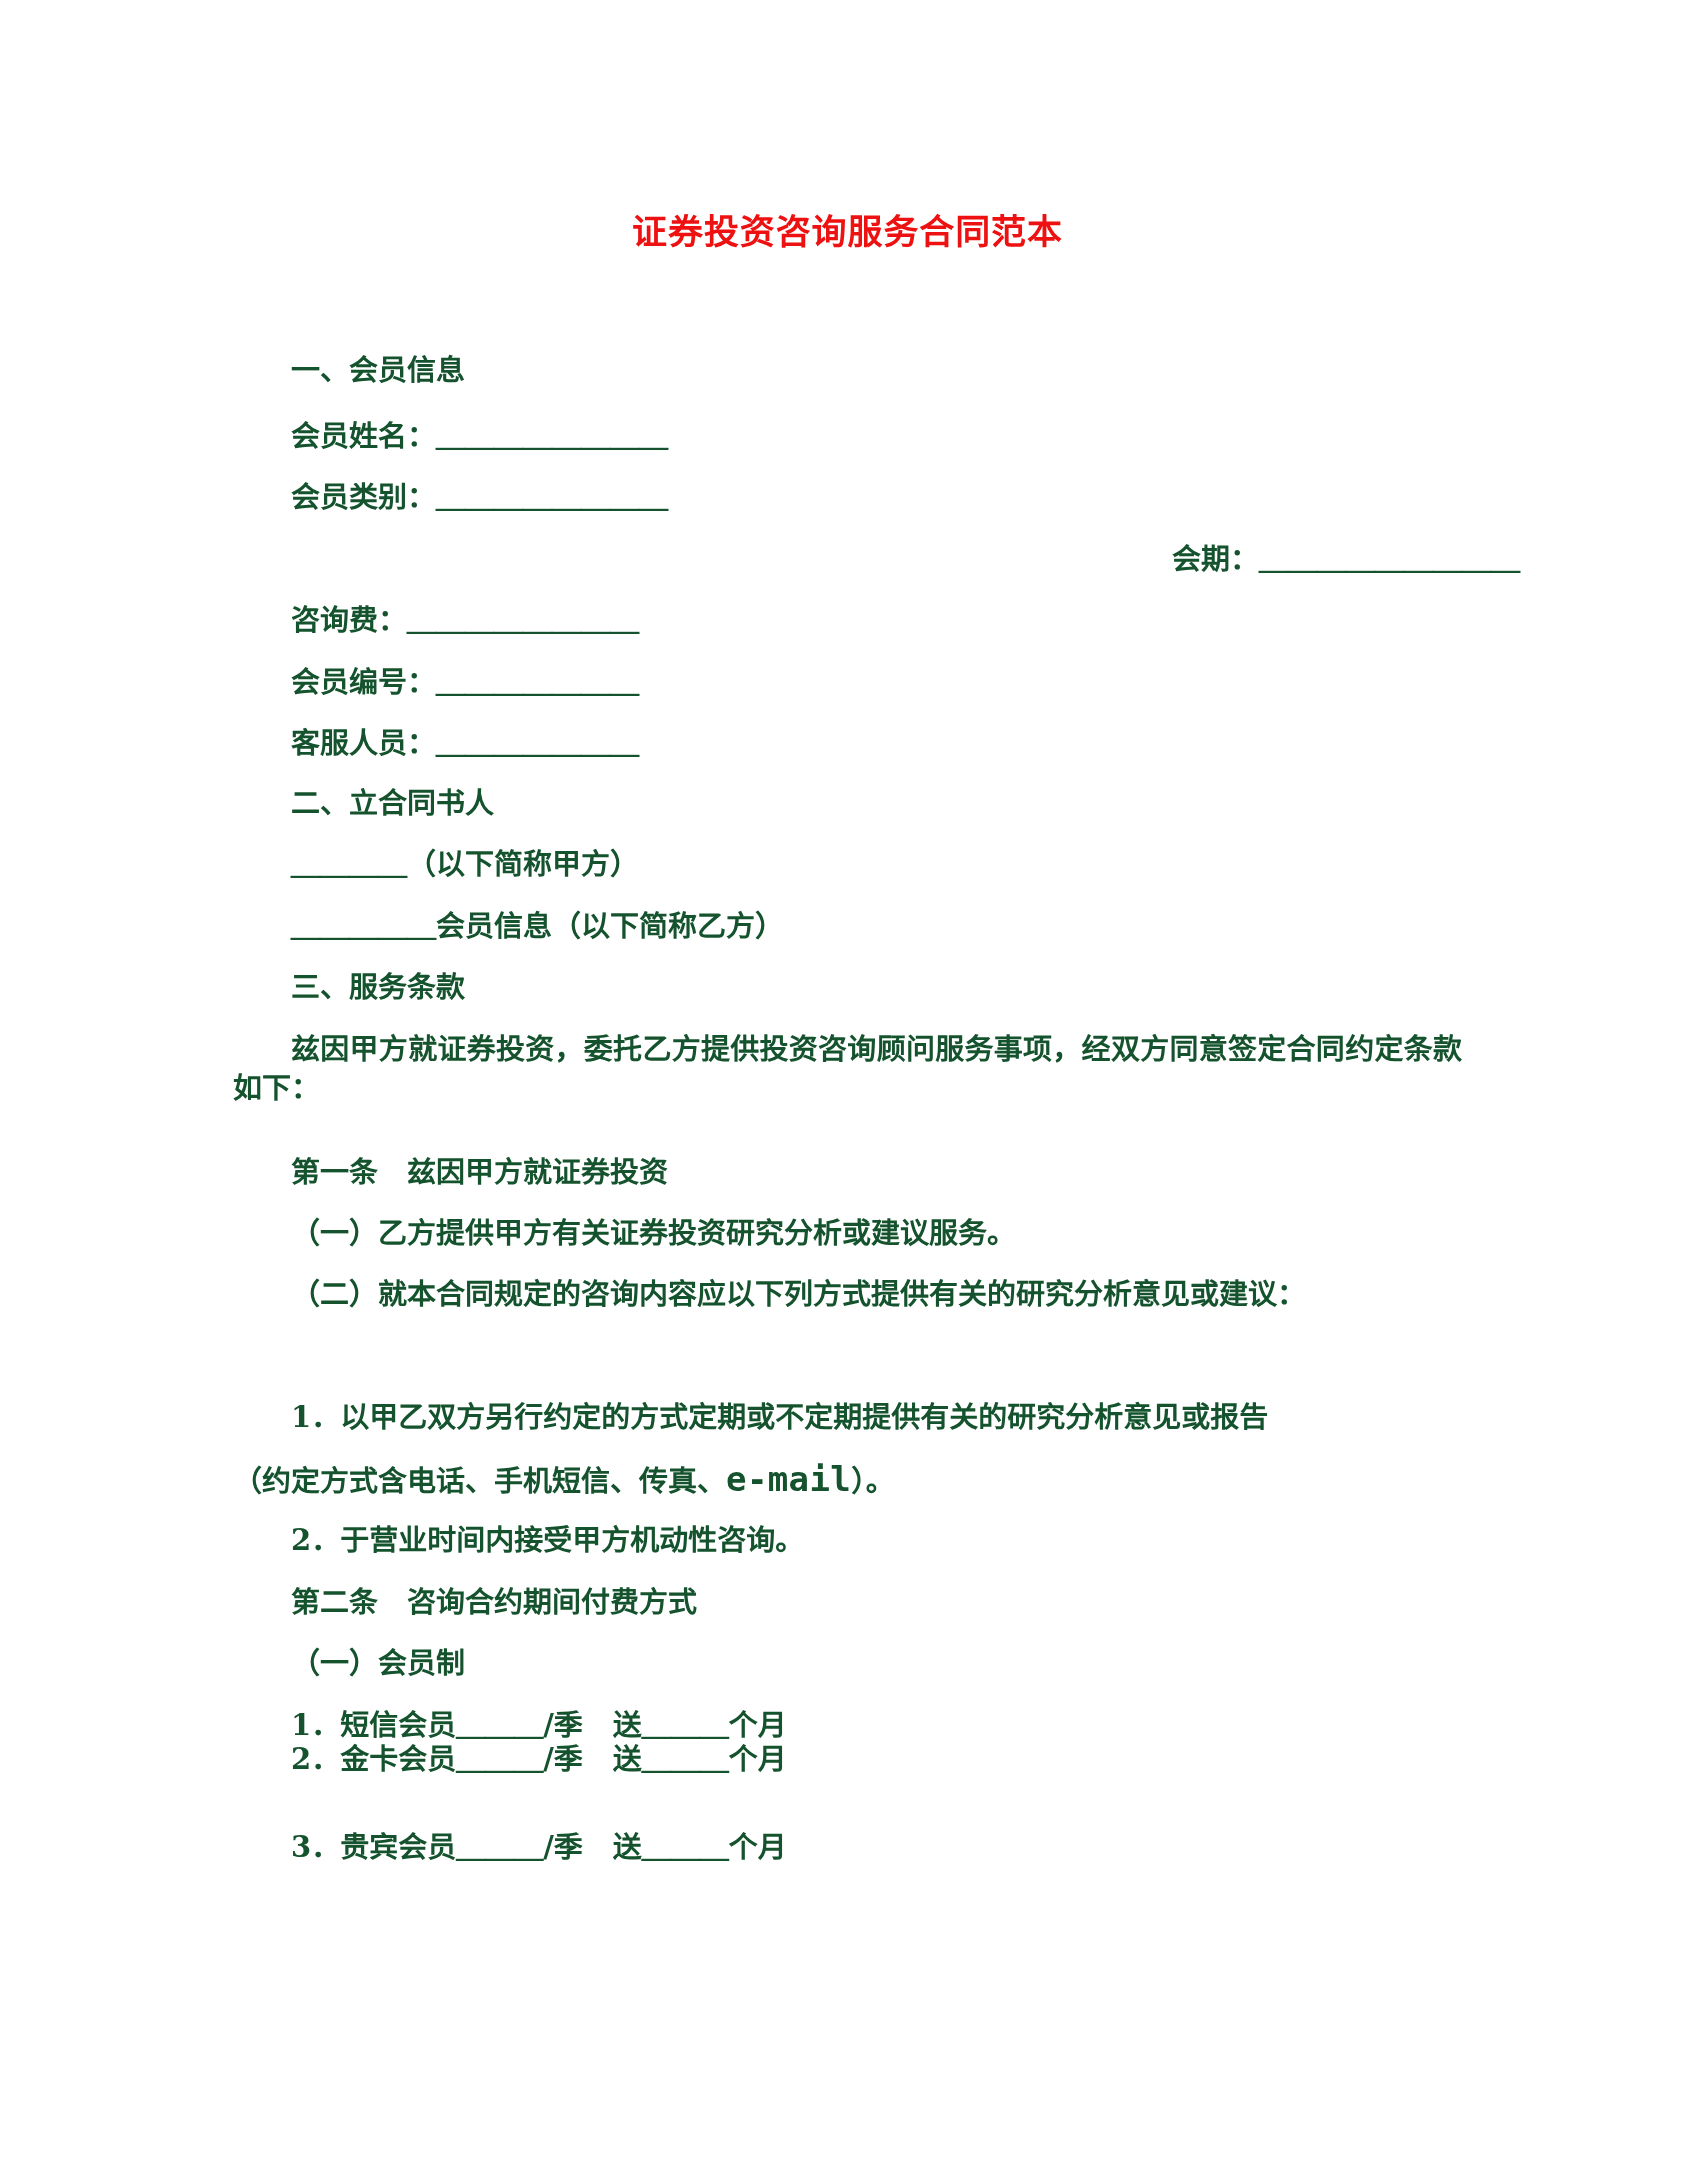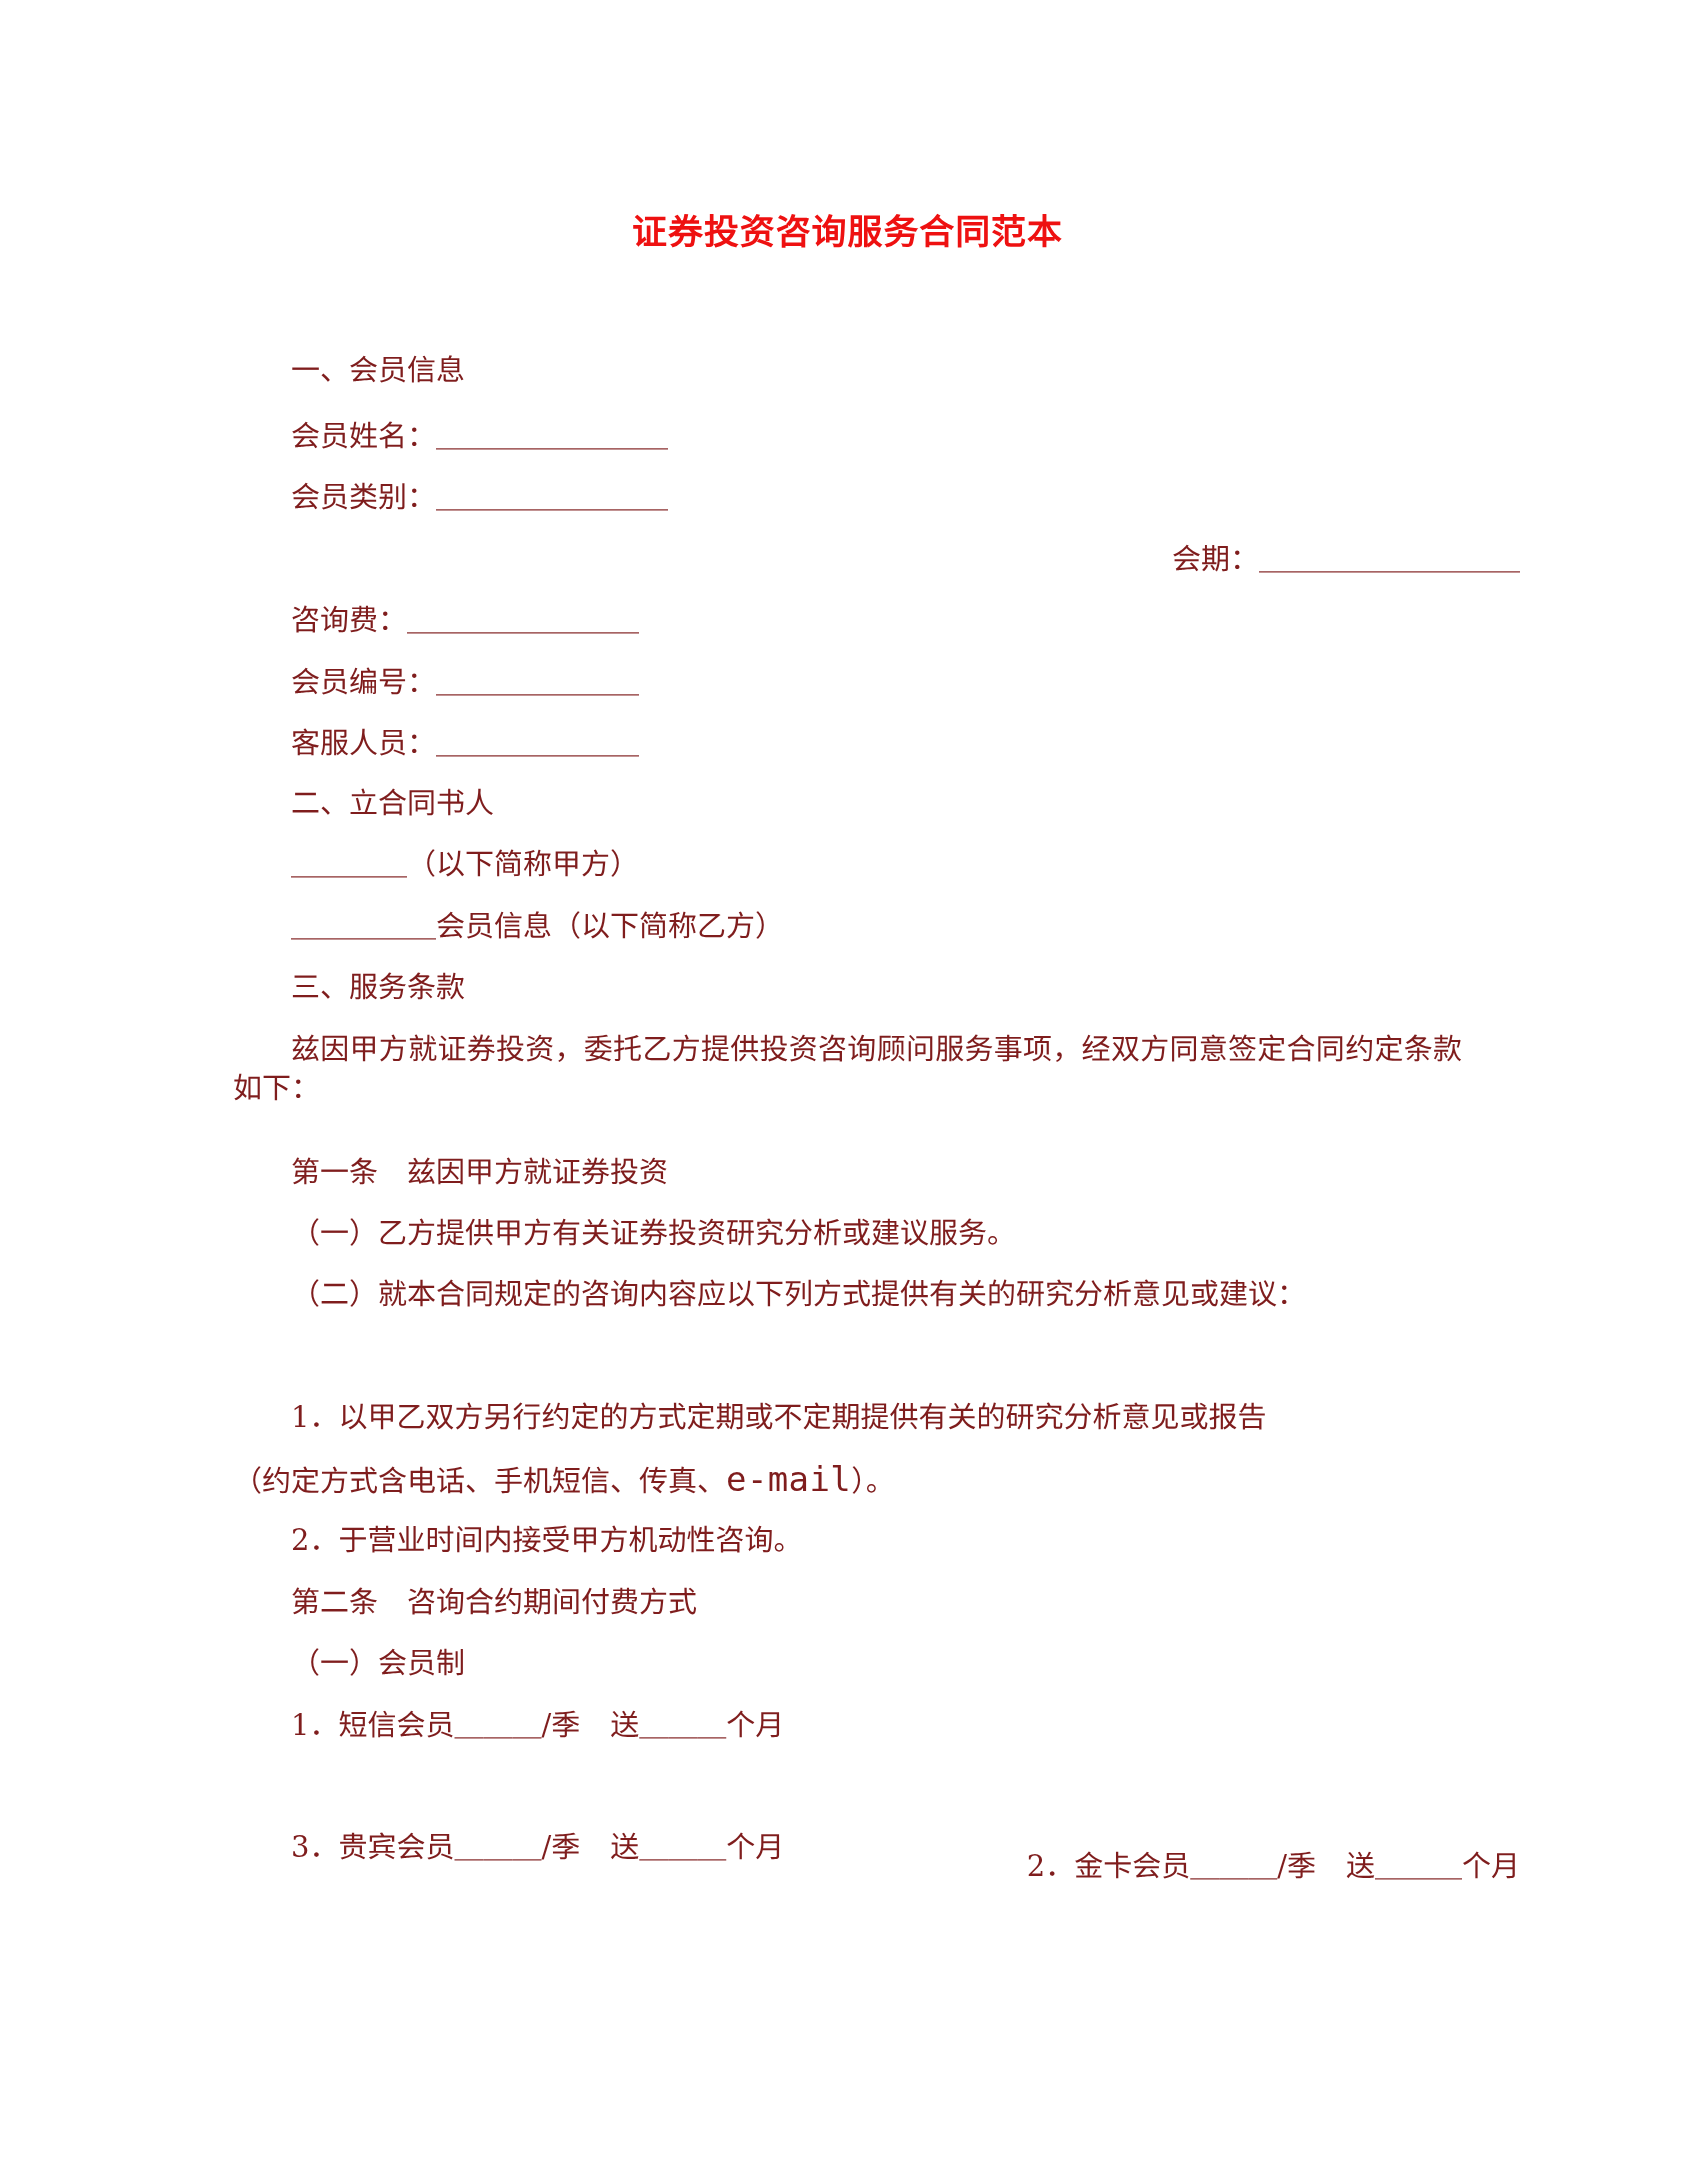--- a/index.html
+++ b/index.html
@@ -50,23 +50,24 @@
     font-family: "DejaVu Serif", "Liberation Serif", serif;
   }
 
   
   .line {
     position: absolute;
     left: 0;
     width: 1229px;
     font-size: 29px;
     line-height: 39px;
-    color: #7f1d1d;
+    color: #14532d;
     font-family: "DejaVu Serif", "Liberation Serif", serif;
     white-space: nowrap;
+    font-weight: bold;
   }
 
   .line.wrap {
     white-space: normal;
     text-align: justify;
     text-justify: inter-character;
   }
 
   .indent-1 { padding-left: 58px; }   
   .indent-0 { padding-left: 0; }
@@ -142,21 +143,21 @@
     <div class="line indent-1" style="top:1521px;">2．于营业时间内接受甲方机动性咨询。</div>
 
     <div class="line indent-1" style="top:1583px;">第二条　咨询合约期间付费方式</div>
 
     <div class="line indent-1" style="top:1644px;">（一）会员制</div>
 
     <div class="line indent-1" style="top:1706px;">
       <span>1．</span><span>短信会员</span><span class="blank">＿＿＿</span><span>/季</span><span class="gap-wide"></span><span>送</span><span class="blank">＿＿＿</span><span>个月</span>
     </div>
 
-    <div class="line indent-1" style="top:1847px;text-align:right;">
+    <div class="line indent-1" style="top:1740px;">
       <span>2．</span><span>金卡会员</span><span class="blank">＿＿＿</span><span>/季</span><span class="gap-wide"></span><span>送</span><span class="blank">＿＿＿</span><span>个月</span>
     </div>
 
     <div class="line indent-1" style="top:1828px;">
       <span>3．</span><span>贵宾会员</span><span class="blank">＿＿＿</span><span>/季</span><span class="gap-wide"></span><span>送</span><span class="blank">＿＿＿</span><span>个月</span>
     </div>
 
   </div>
 </div>
 

